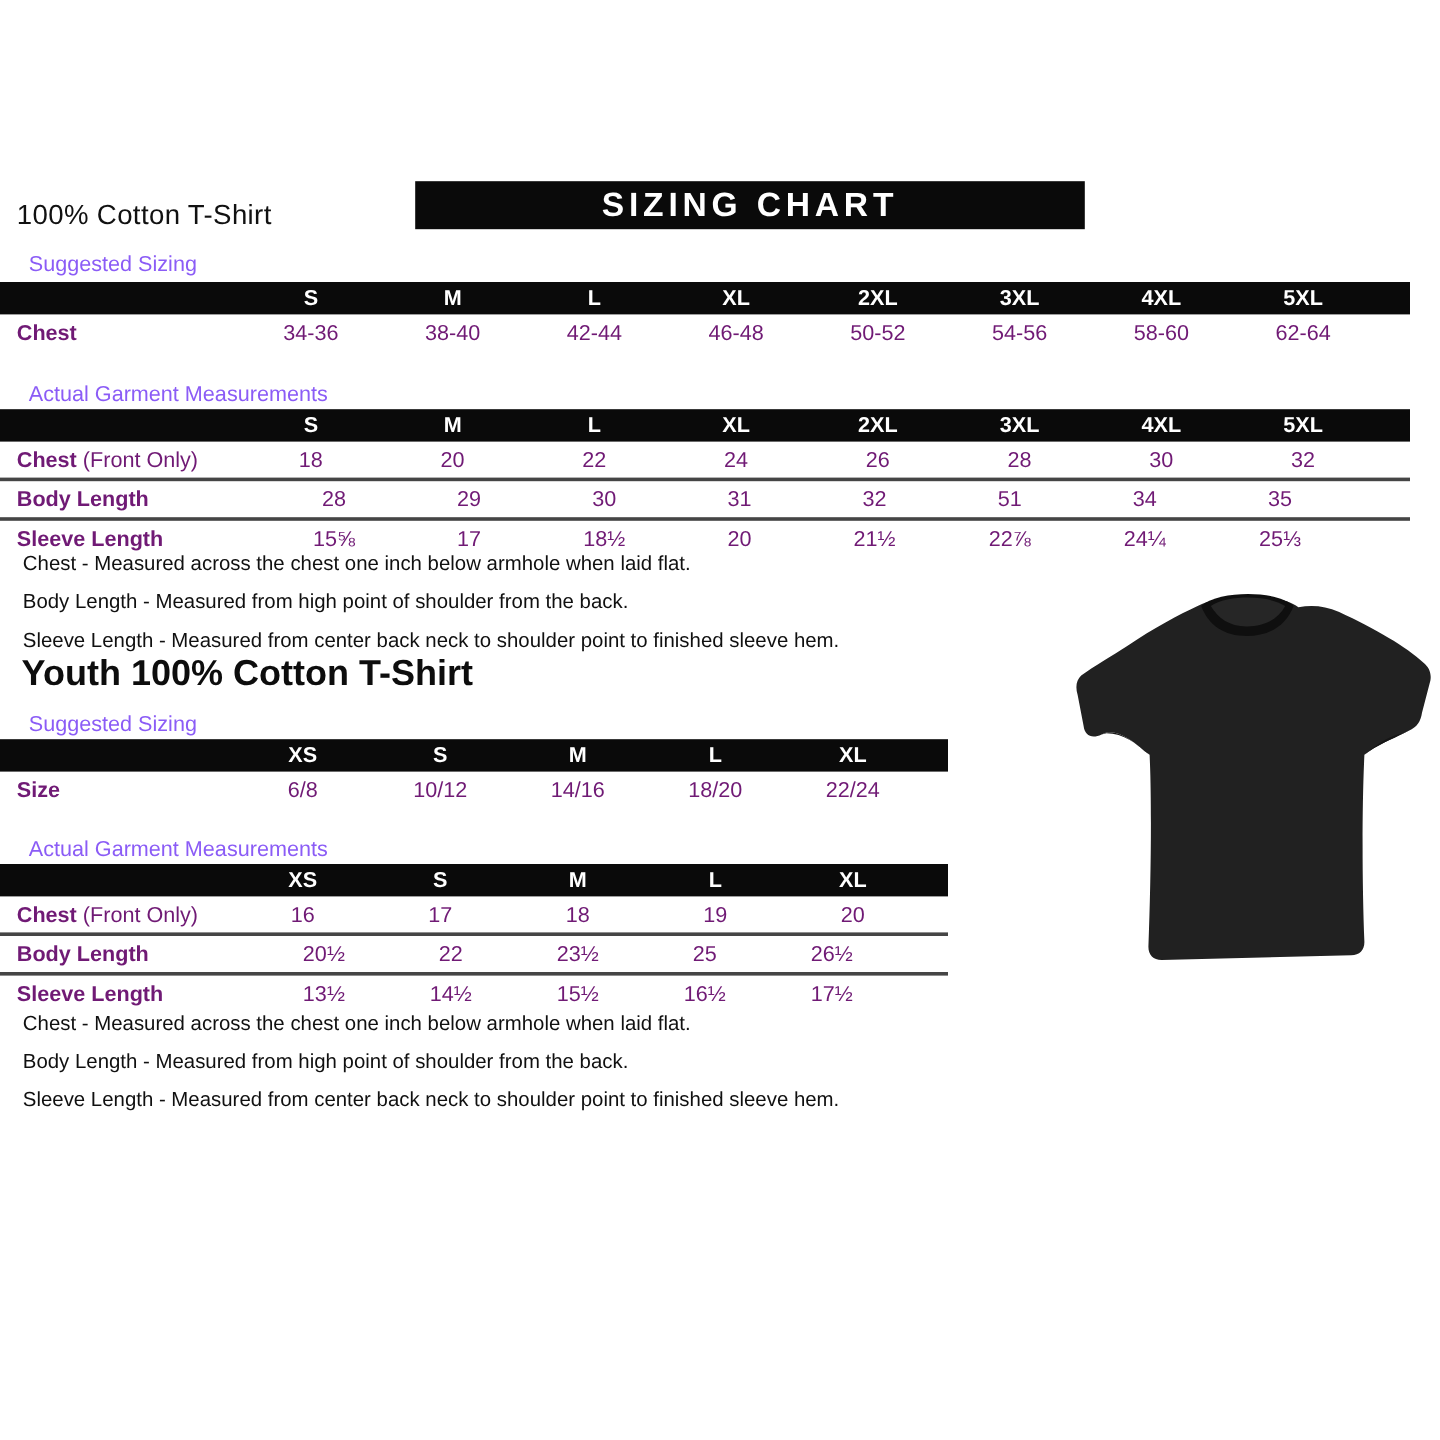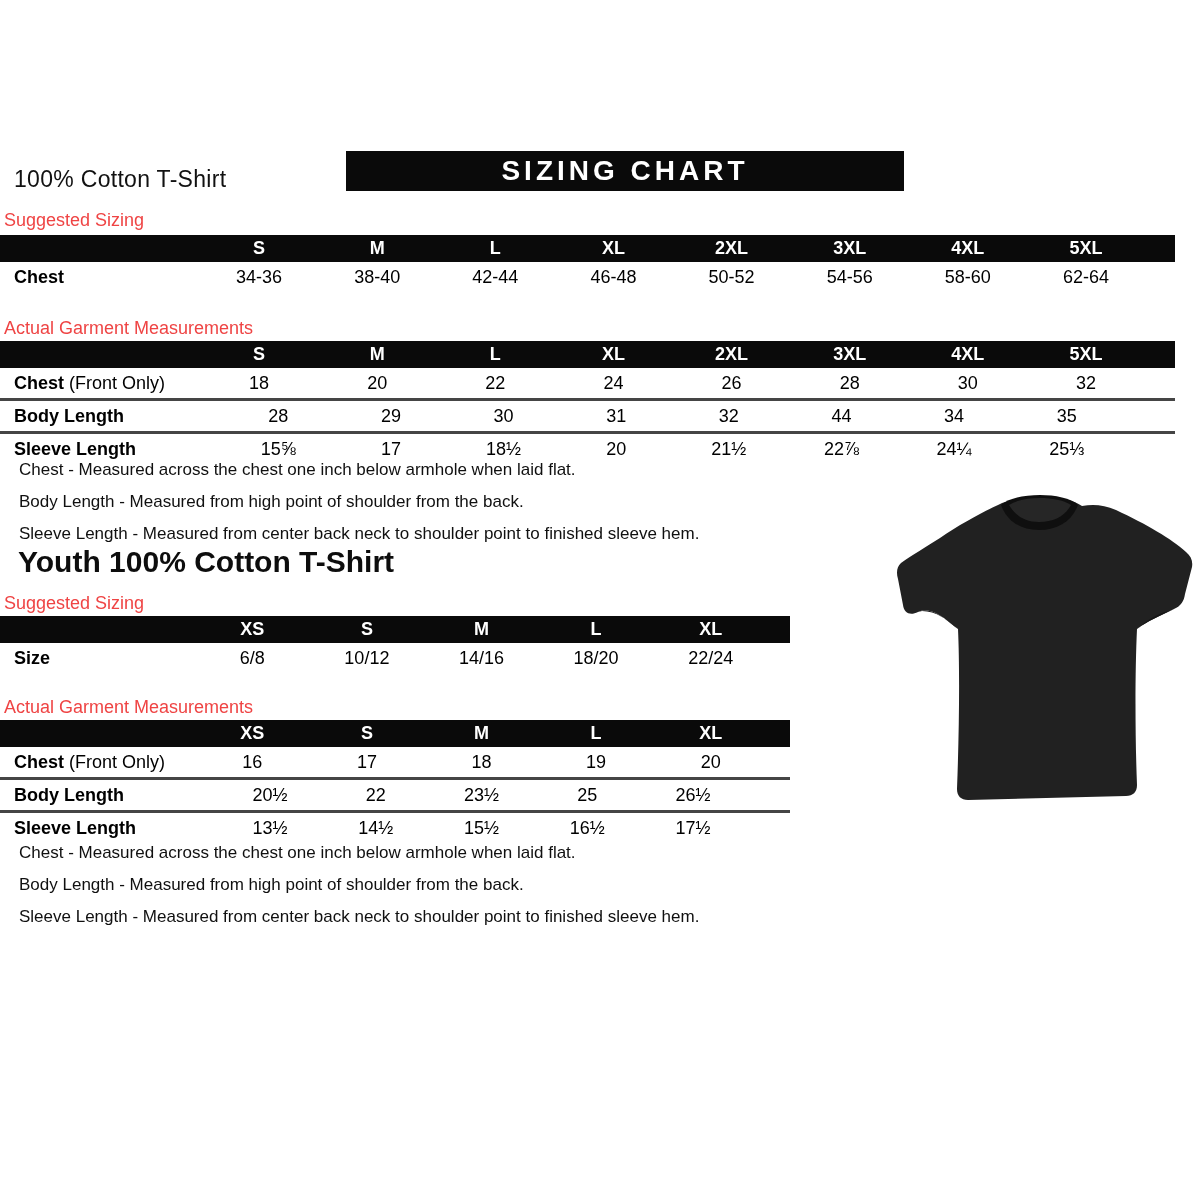--- a/index.html
+++ b/index.html
@@ -9,29 +9,29 @@
   }
   .main-title {
     position:absolute; left:14px; top:166px;
     font-size:23px; color:#111; letter-spacing:0.3px; white-space:nowrap;
   }
   .banner {
     position:absolute; left:346px; top:151px; width:558px; height:40px;
     background:#0a0a0a; display:flex; align-items:center; justify-content:center;
   }
   .banner span { color:#ffffff; font-weight:bold; font-size:28px; letter-spacing:4px; white-space:nowrap; }
-  .sec-label { position:absolute; left:4px; font-size:18px; color:#ef4444; white-space:nowrap; }
+  .sec-label { position:absolute; left:24px; font-size:18px; color:#8b5cf6; white-space:nowrap; }
   .youth-title {
     position:absolute; left:18px; top:545px;
     font-size:30px; font-weight:bold; color:#0d0d0d; white-space:nowrap;
   }
   .tbl { position:absolute; left:0; }
   .hdr { display:flex; align-items:center; background:#0a0a0a; height:27px; }
   .hdr .c { color:#ffffff; font-weight:bold; font-size:18px; }
-  .row { display:flex; align-items:center; height:30px; font-size:18px; color:#000000; }
+  .row { display:flex; align-items:center; height:30px; font-size:18px; color:#701a75; }
   .tbl.lined .row + .row { border-top:3px solid #454545;gap:44px; }
   .c { flex:1; text-align:center; white-space:nowrap; }
   .lbl { width:200px; padding-left:14px; box-sizing:border-box; font-size:18px; white-space:nowrap; }
   .pad { width:30px; }
   .ytbl .lbl { width:195px; }
   .ytbl .pad { width:22px; }
   .b { font-weight:bold; }
   .notes { position:absolute; left:19px; font-size:17px; color:#101010; }
   .notes div { margin-bottom:12px; white-space:nowrap; }
   .tshirt { position:absolute; left:888px; top:495px; width:310px; height:312px; }
@@ -100,21 +100,21 @@
       <div class="c">32</div>
       <div class="pad"></div>
     </div>
     <div class="row">
       <div class="lbl b">Body Length</div>
       <div class="c">28</div>
       <div class="c">29</div>
       <div class="c">30</div>
       <div class="c">31</div>
       <div class="c">32</div>
-      <div class="c">44</div>
+      <div class="c">51</div>
       <div class="c">34</div>
       <div class="c">35</div>
       <div class="pad"></div>
     </div>
     <div class="row">
       <div class="lbl b">Sleeve Length</div>
       <div class="c">15⅝</div>
       <div class="c">17</div>
       <div class="c">18½</div>
       <div class="c">20</div>

